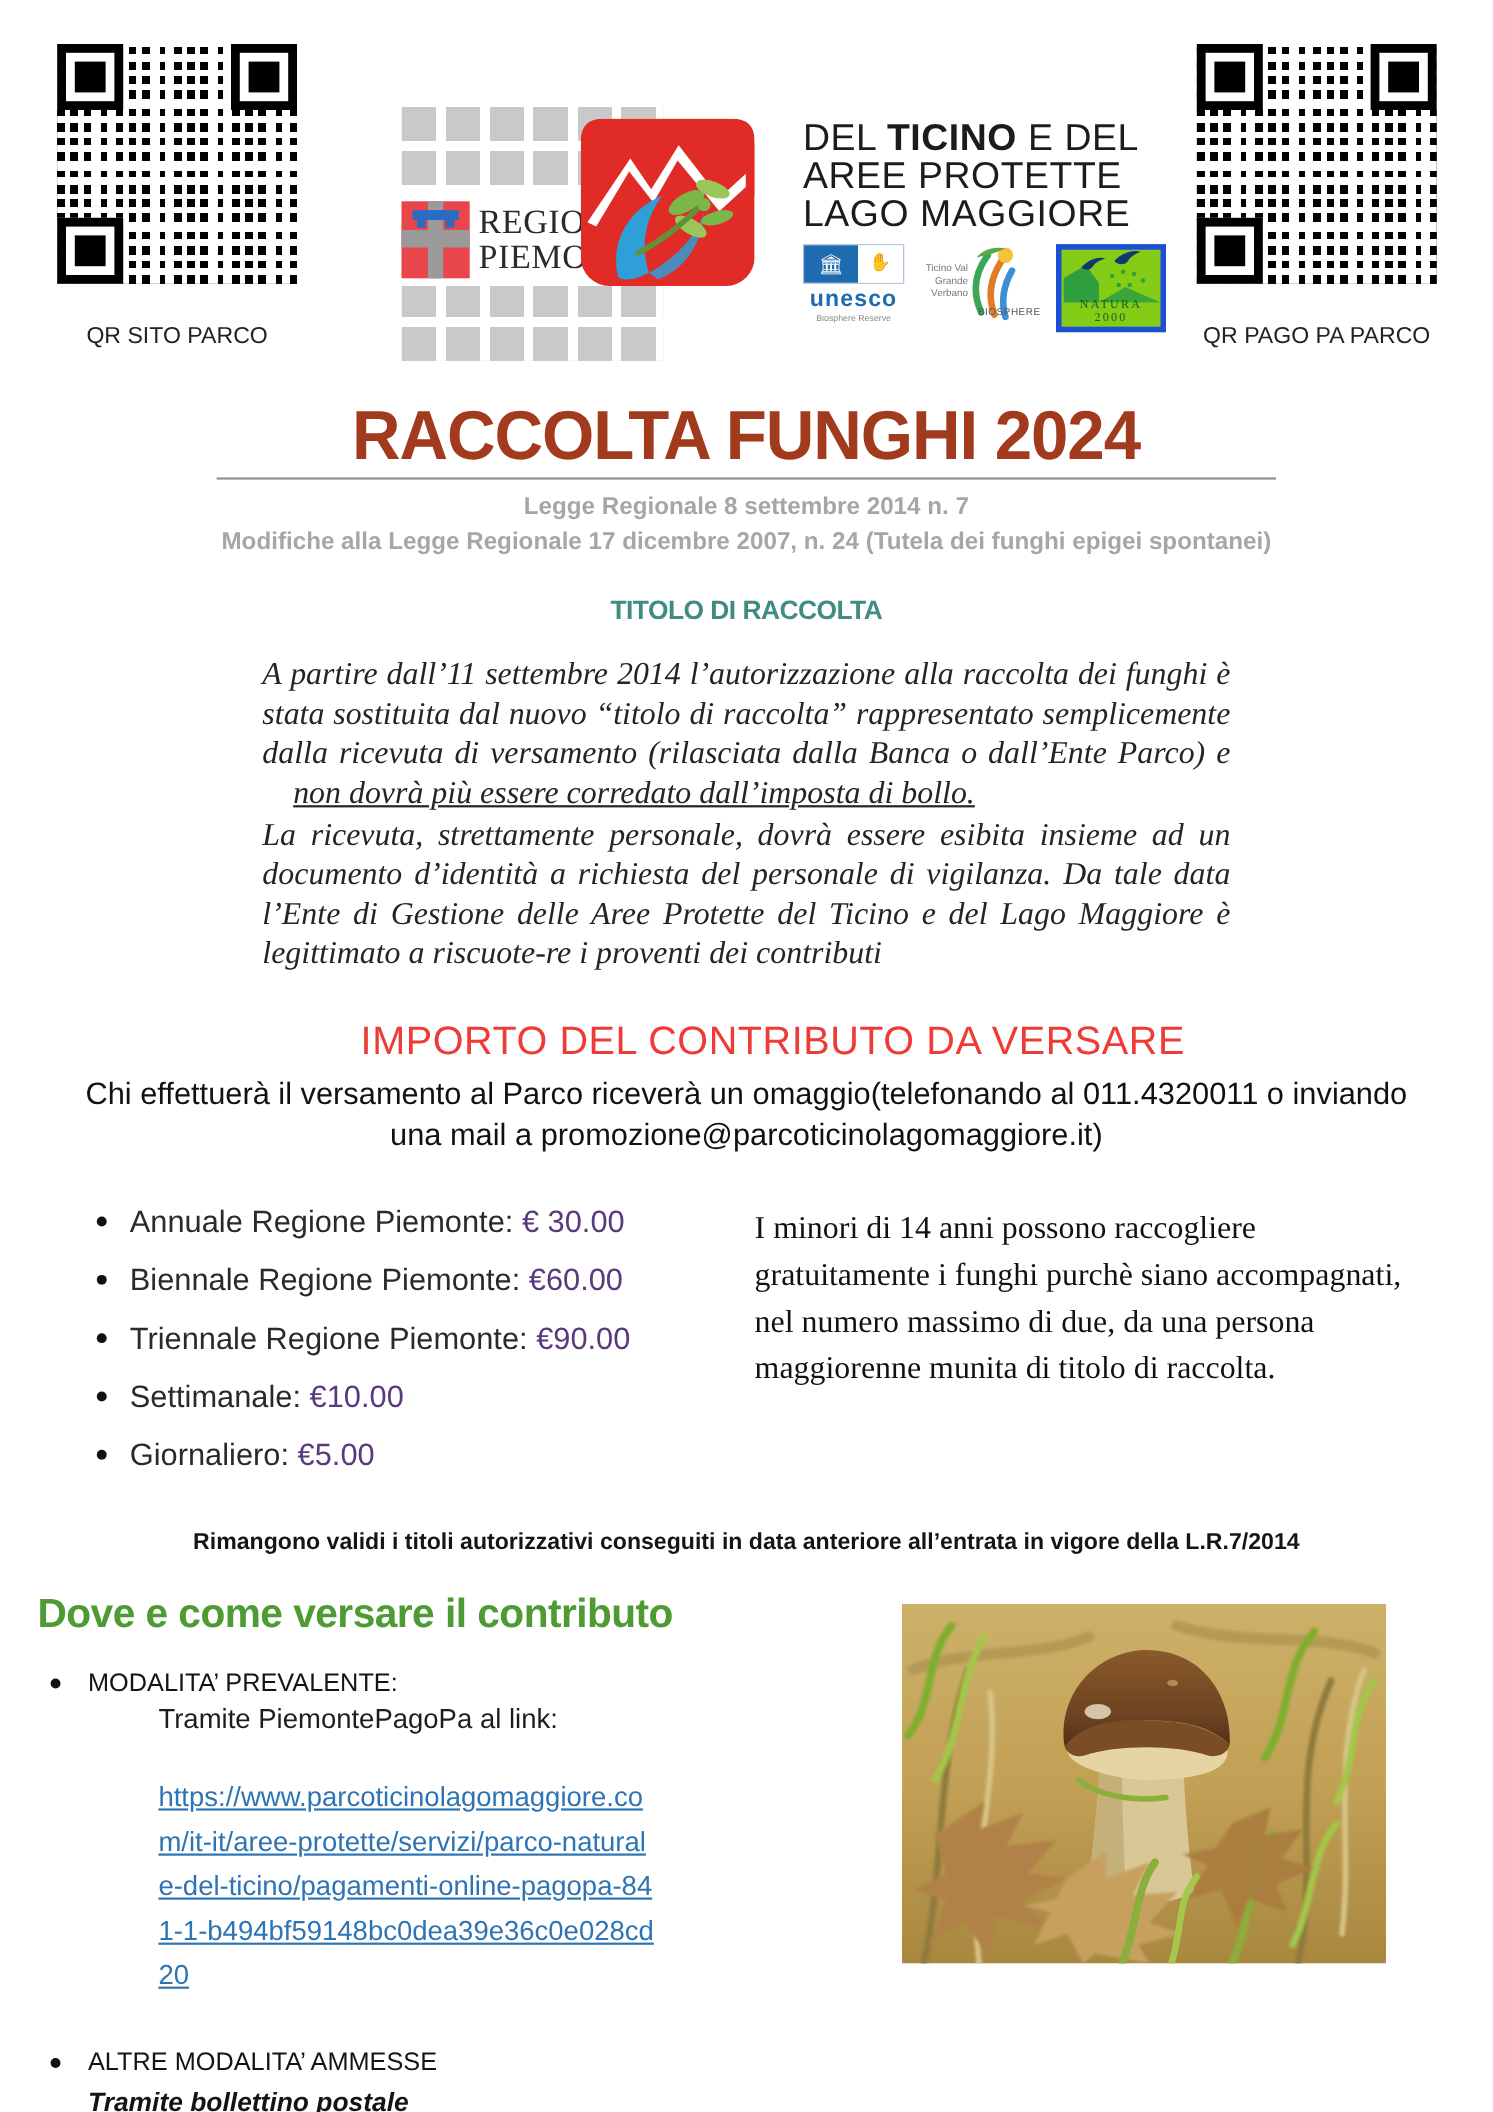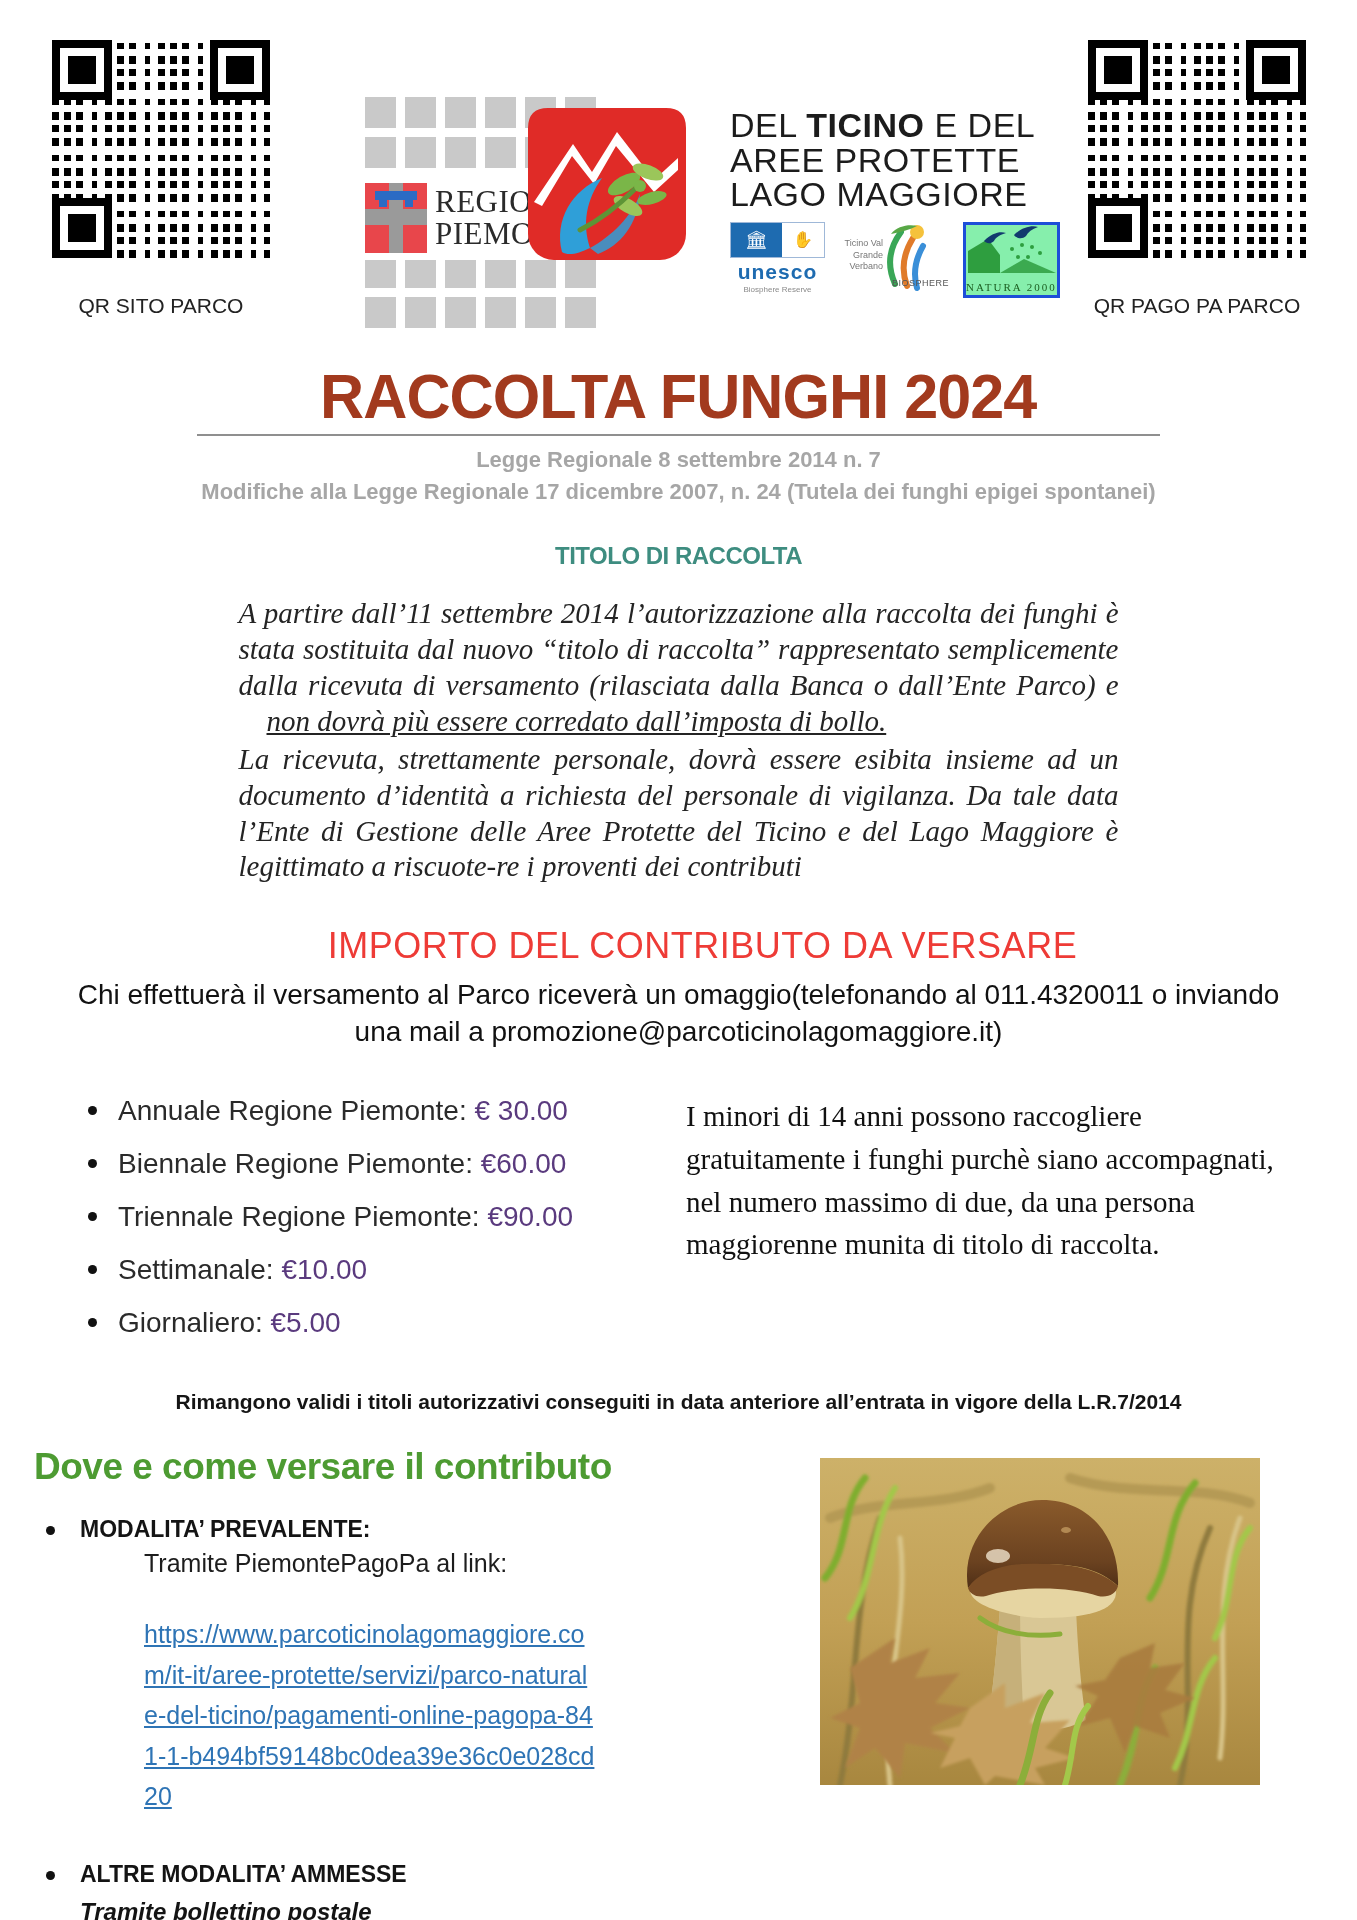--- a/index.html
+++ b/index.html
@@ -48,21 +48,21 @@
   .aree-logos{display:flex;align-items:flex-start;gap:14px;margin-top:10px;}
   .unesco{width:96px;text-align:center;}
   .unesco-boxes{display:flex;border:1px solid #9fb8d8;height:34px;}
   .unesco-boxes .blue{flex:1.2;background:#1e6bb0;color:#fff;font-size:18px;line-height:34px;}
   .unesco-boxes .white{flex:1;background:#fff;color:#1e6bb0;font-size:16px;line-height:34px;}
   .unesco-name{color:#1e6bb0;font-weight:bold;font-size:21px;margin-top:2px;letter-spacing:1px;}
   .unesco-sub{color:#8a8a8a;font-size:8px;margin-top:1px;}
   .biosphere{width:110px;position:relative;height:78px;}
   .bio-txt{position:absolute;left:0;top:16px;font-size:9px;color:#777;line-height:1.3;text-align:right;width:44px;}
   .bio-name{position:absolute;right:0;bottom:12px;font-size:9px;color:#555;letter-spacing:.5px;}
-  .natura{width:92px;border:3px solid #1d4ed8;height:70px;position:relative;background:#86efac;}
+  .natura{width:92px;border:5px solid #1d4ed8;height:70px;position:relative;background:#84cc16;}
   .natura-name{position:absolute;bottom:2px;left:0;right:0;text-align:center;
     font-family:"Liberation Serif",serif;font-size:11px;color:#1b5e20;letter-spacing:2px;}
 
   .website{position:absolute;left:0;right:0;top:314px;text-align:center;font-size:24px;color:#161616;}
 
   
   .title{ text-align:center;margin-top:0;}
   .title h1{margin:0;font-size:63px;font-weight:800;letter-spacing:-1px;
     display:inline-block;transform:scaleX(.97);}
   .title-rule{width:71%;height:2px;background:#8f8f8f;margin:2px auto 8px auto;}
@@ -90,21 +90,21 @@
     padding-left:26px;max-width:600px;}
 
   .validity{text-align:center;font-weight:bold;font-size:21px;margin-top:30px;color:#151515;}
 
   
   .paywrap{display:flex;margin-top:18px;}
   .payleft{width:820px;flex:0 0 auto;padding-left:34px;box-sizing:border-box;}
   .pay-h{font-size:37px;font-weight:bold;margin:14px 0 28px 0;letter-spacing:-.5px;}
   .pay-item{position:relative;padding-left:46px;margin-top:14px;}
   .pay-item::before{content:"";position:absolute;left:12px;top:10px;width:9px;height:9px;border-radius:50%;background:#111;}
-  .pay-item .pt{font-weight:bold;font-size:23px;color:#141414;}
+  .pay-item .pt{font-weight:normal;font-size:23px;color:#141414;}
   .pay-sub{padding-left:110px;font-size:25px;margin-top:6px;color:#1d1d1d;}
   .pay-link{display:block;margin:36px 0 0 110px;width:452px;font-size:25px;line-height:1.62;
     word-break:break-all;text-decoration:underline;}
   .altre{margin-top:44px;}
   .pay-sub2{padding-left:46px;font-size:24px;font-weight:bold;font-style:italic;margin-top:10px;color:#141414;}
 
   .photo{flex:0 0 auto;width:440px;height:327px;margin-top:26px;}
   .photo svg{display:block;}
 </style>
 </head>

